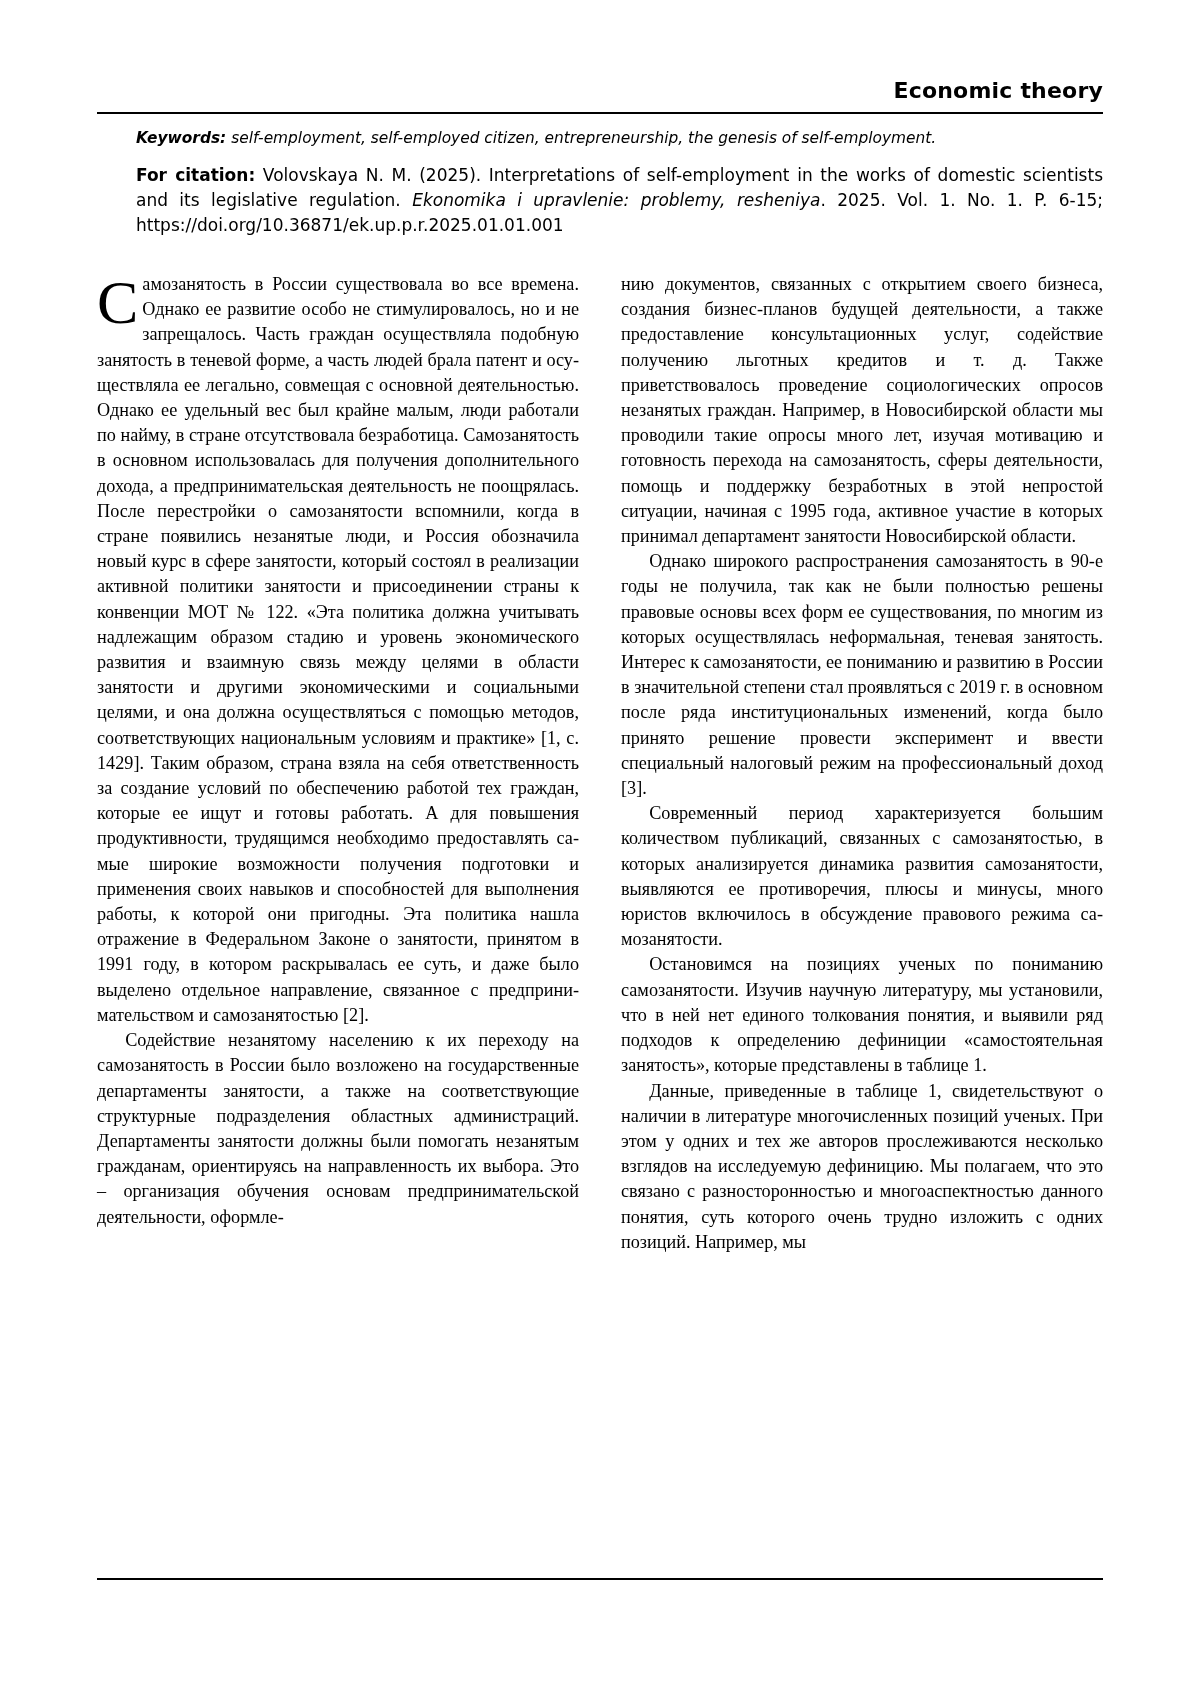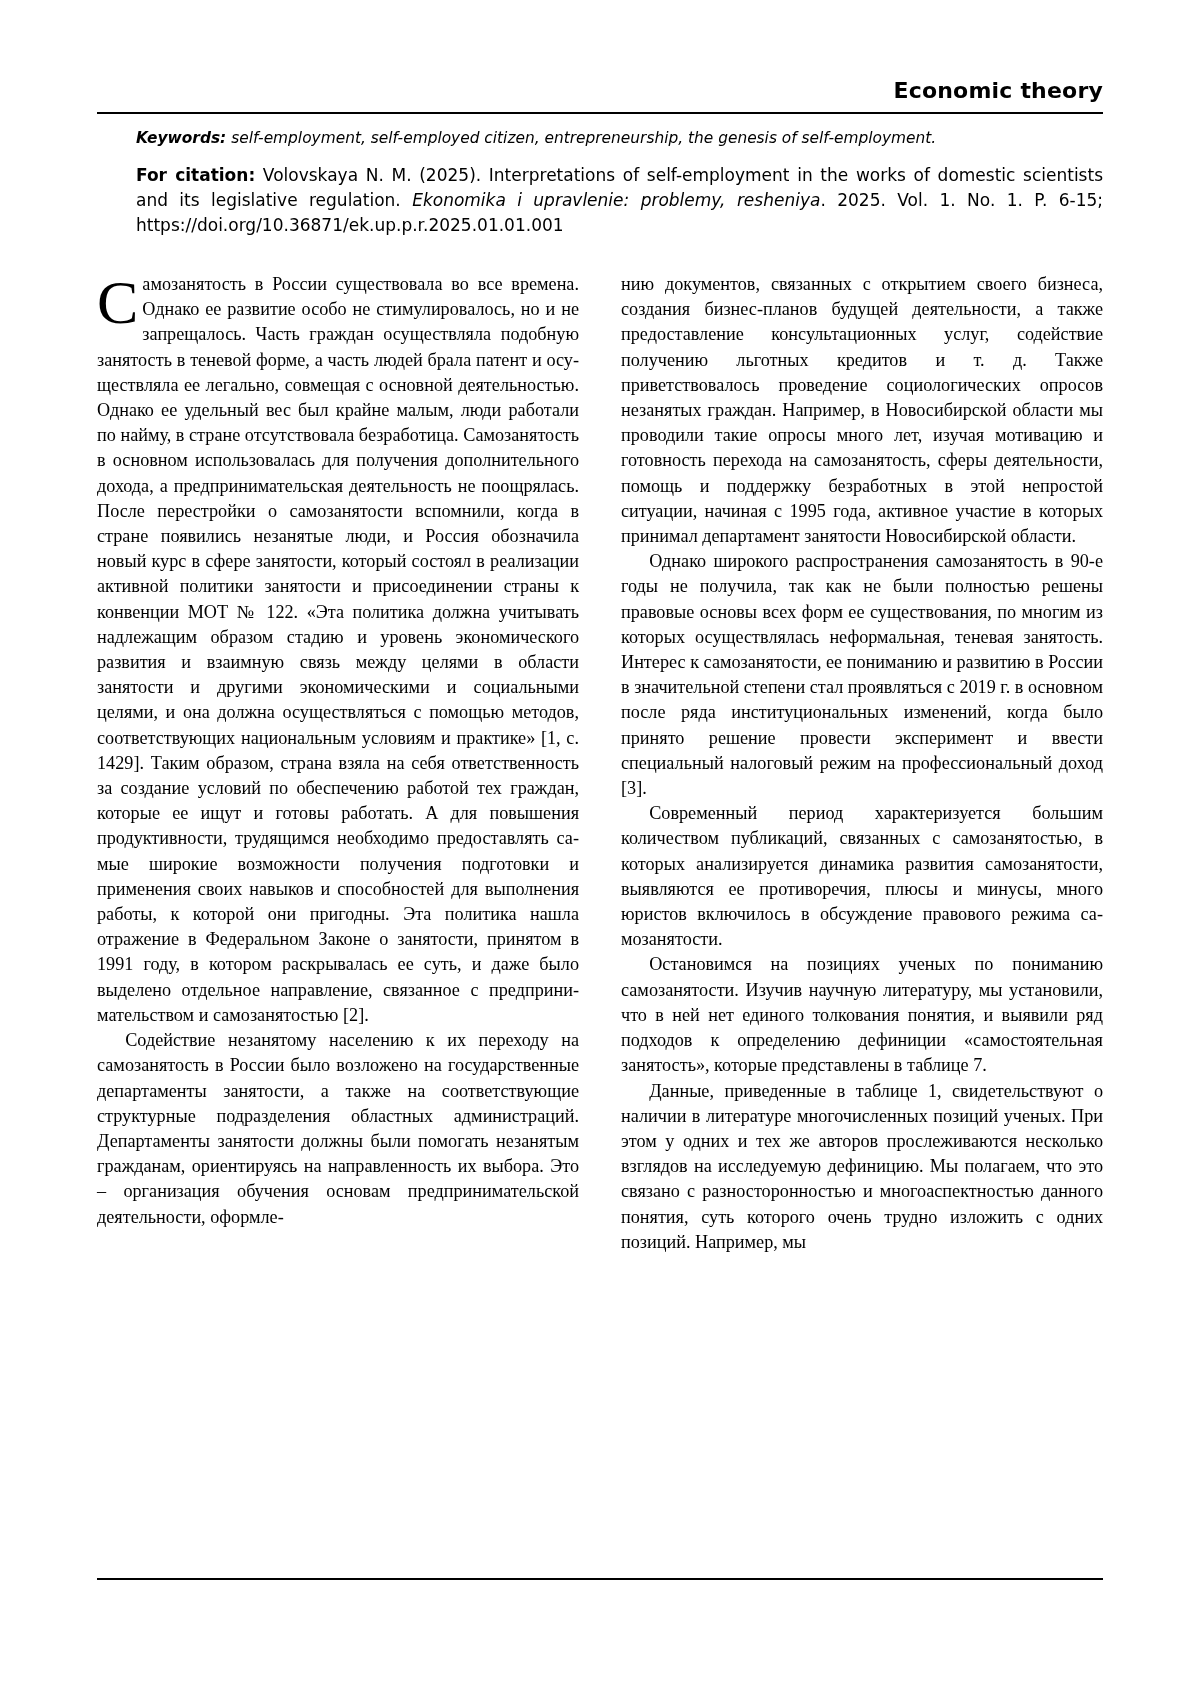--- a/index.html
+++ b/index.html
@@ -147,21 +147,21 @@
 
     <div class="col">
       <p class="first"><span class="dropcap">С</span><span>амозанятость в России существовала во все времена. Однако ее развитие особо не сти­мулировалось, но и не запрещалось. Часть граждан осуществляла подобную занятость в те­невой форме, а часть людей брала патент и осу­ществляла ее легально, совмещая с основной дея­тельностью. Однако ее удельный вес был крайне малым, люди работали по найму, в стране отсут­ствовала безработица. Самозанятость в основном использовалась для получения дополнительного дохода, а предпринимательская деятельность не поощрялась. После перестройки о самозанятости вспомнили, когда в стране появились незанятые люди, и Россия обозначила новый курс в сфере занятости, который состоял в реализации актив­ной политики занятости и присоединении страны к конвенции МОТ № 122. «Эта политика должна учитывать надлежащим образом стадию и уро­вень экономического развития и взаимную связь между целями в области занятости и другими эко­номическими и социальными целями, и она долж­на осуществляться с помощью методов, соответ­ствующих национальным условиям и практике» [1, с. 1429]. Таким образом, страна взяла на себя ответственность за создание условий по обеспе­чению работой тех граждан, которые ее ищут и готовы работать. А для повышения продуктив­ности, трудящимся необходимо предоставлять са­мые широкие возможности получения подготов­ки и применения своих навыков и способностей для выполнения работы, к которой они пригодны. Эта политика нашла отражение в Федеральном Законе о занятости, принятом в 1991 году, в кото­ром раскрывалась ее суть, и даже было выделено отдельное направление, связанное с предприни­мательством и самозанятостью [2].</span></p>
       <p><span>Содействие незанятому населению к их пе­реходу на самозанятость в России было возложе­но на государственные департаменты занятости, а также на соответствующие структурные подра­зделения областных администраций. Департа­менты занятости должны были помогать незаня­тым гражданам, ориентируясь на направленность их выбора. Это – организация обучения основам предпринимательской деятельности, оформле-</span></p>
     </div>
 
     <div class="col">
       <p class="first"><span>нию документов, связанных с открытием своего бизнеса, создания бизнес-планов будущей дея­тельности, а также предоставление консульта­ционных услуг, содействие получению льготных кредитов и т. д. Также приветствовалось проведе­ние социологических опросов незанятых граждан. Например, в Новосибирской области мы прово­дили такие опросы много лет, изучая мотивацию и готовность перехода на самозанятость, сферы деятельности, помощь и поддержку безработных в этой непростой ситуации, начиная с 1995 года, активное участие в которых принимал департа­мент занятости Новосибирской области.</span></p>
       <p><span>Однако широкого распространения самоза­нятость в 90-е годы не получила, так как не были полностью решены правовые основы всех форм ее существования, по многим из которых осуществ­лялась неформальная, теневая занятость. Инте­рес к самозанятости, ее пониманию и развитию в России в значительной степени стал проявляться с 2019 г. в основном после ряда институциональ­ных изменений, когда было принято решение про­вести эксперимент и ввести специальный налого­вый режим на профессиональный доход [3].</span></p>
       <p><span>Современный период характеризуется боль­шим количеством публикаций, связанных с са­мозанятостью, в которых анализируется дина­мика развития самозанятости, выявляются ее противоречия, плюсы и минусы, много юристов включилось в обсуждение правового режима са­мозанятости.</span></p>
-      <p><span>Остановимся на позициях ученых по понима­нию самозанятости. Изучив научную литературу, мы установили, что в ней нет единого толкования понятия, и выявили ряд подходов к определению дефиниции «самостоятельная занятость», кото­рые представлены в таблице 7.</span></p>
+      <p><span>Остановимся на позициях ученых по понима­нию самозанятости. Изучив научную литературу, мы установили, что в ней нет единого толкования понятия, и выявили ряд подходов к определению дефиниции «самостоятельная занятость», кото­рые представлены в таблице 1.</span></p>
       <p><span>Данные, приведенные в таблице 1, свиде­тельствуют о наличии в литературе многочислен­ных позиций ученых. При этом у одних и тех же авторов прослеживаются несколько взглядов на исследуемую дефиницию. Мы полагаем, что это связано с разносторонностью и многоаспект­ностью данного понятия, суть которого очень трудно изложить с одних позиций. Например, мы</span></p>
     </div>
 
   </div>
 
   <div class="footer-rule"></div>
 
 </div>
 
 </body></html>

